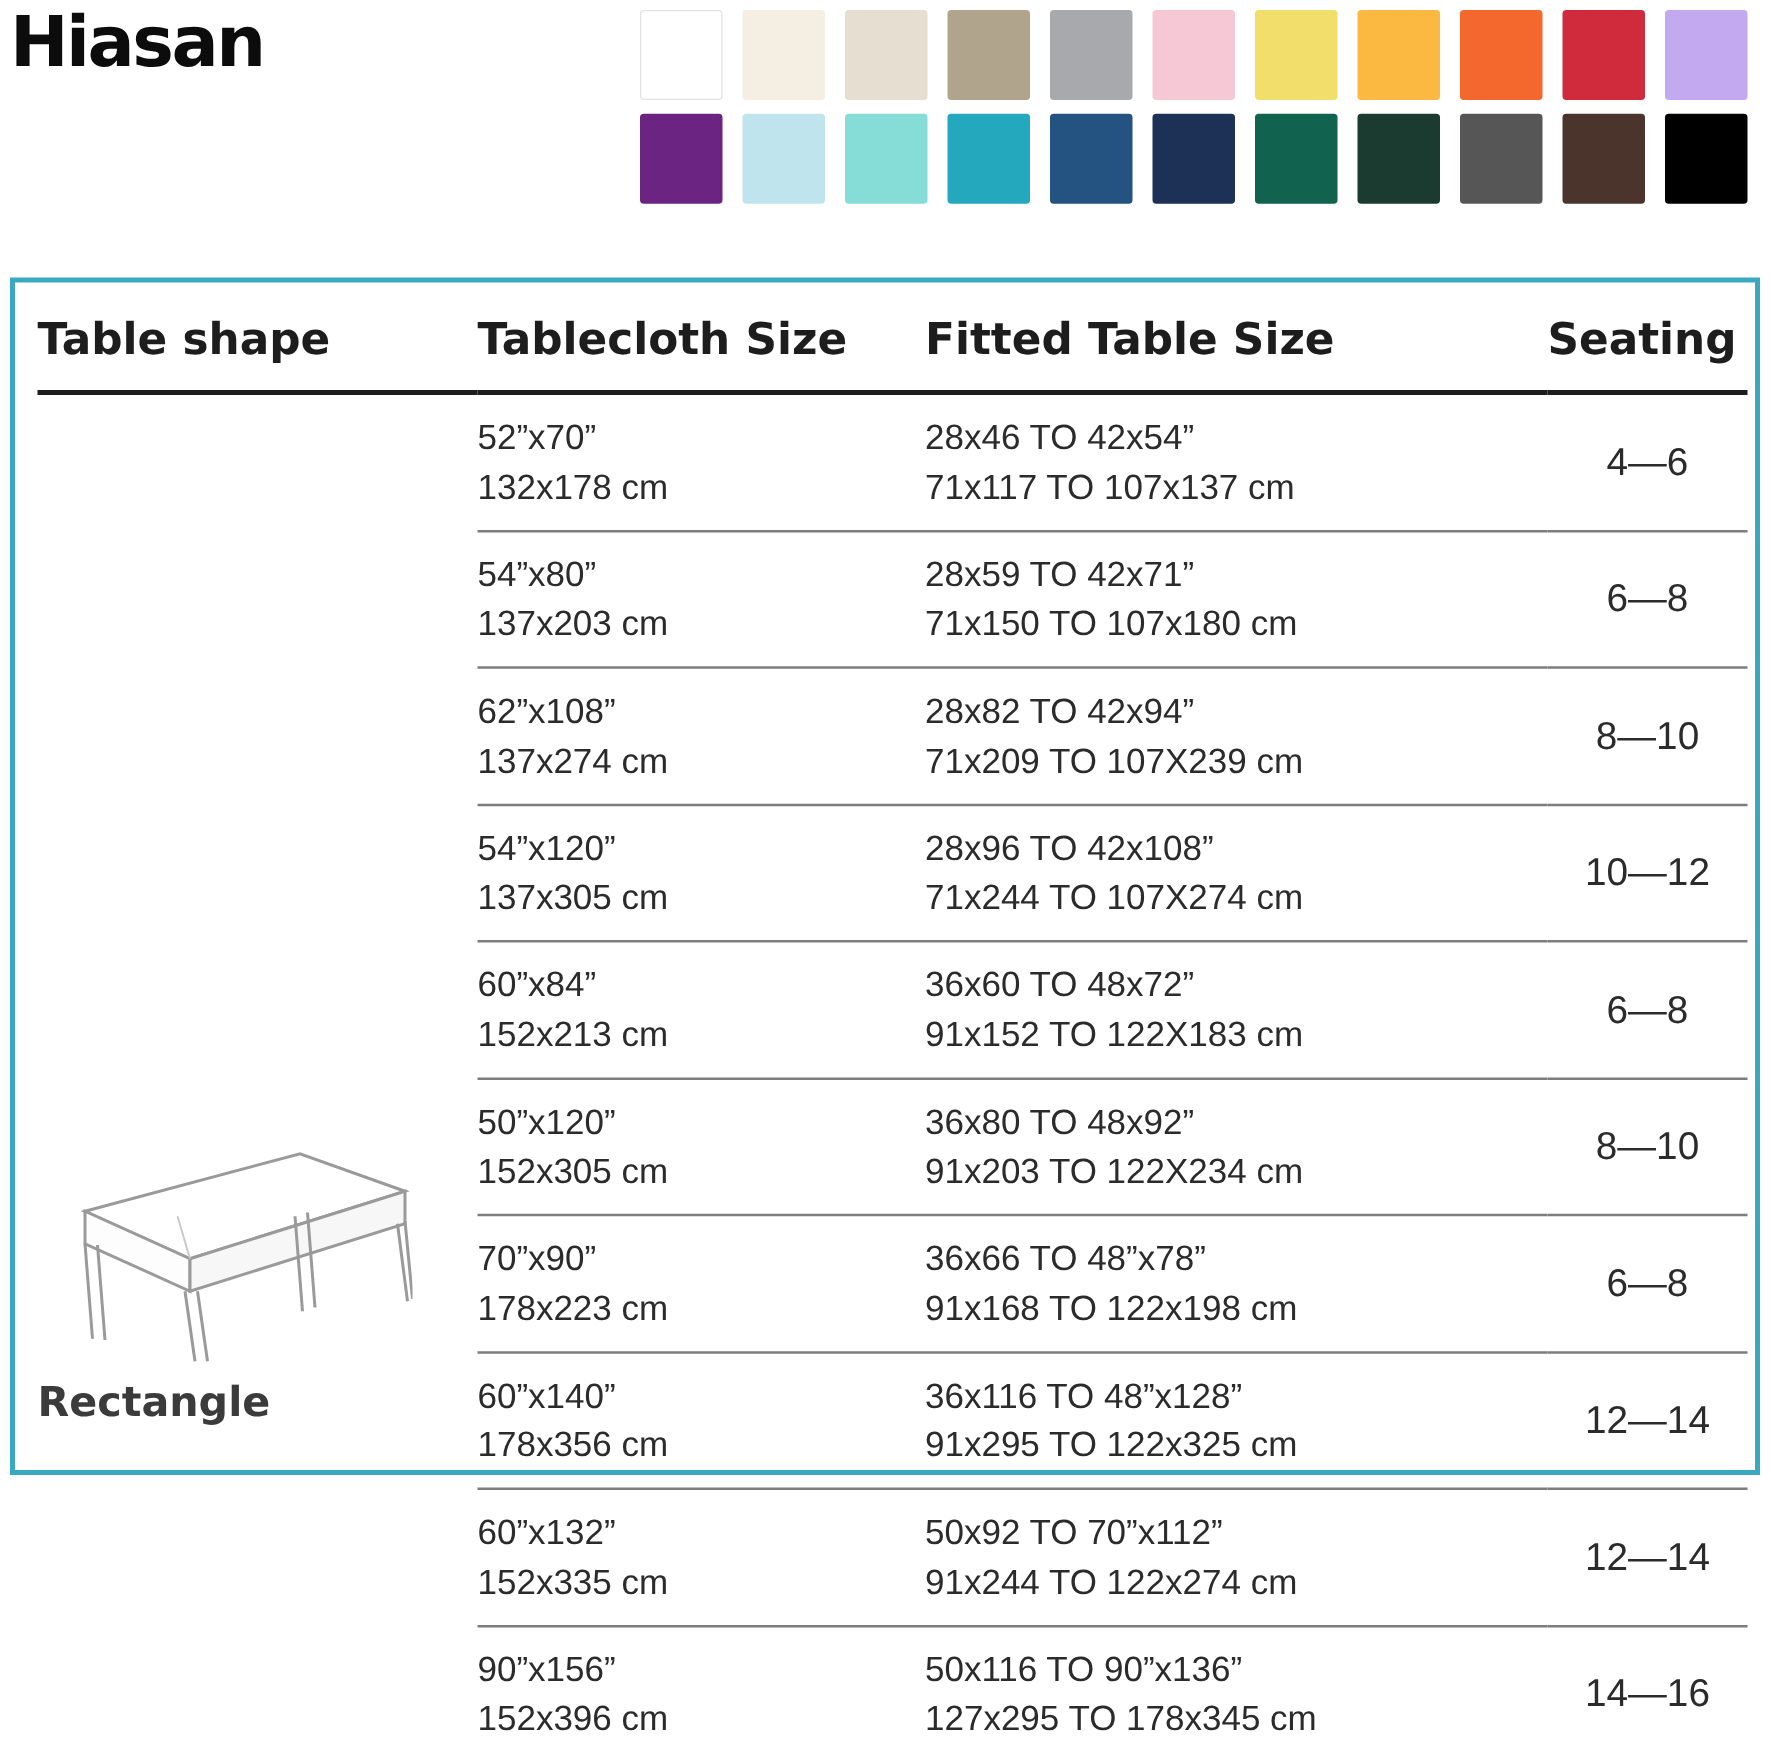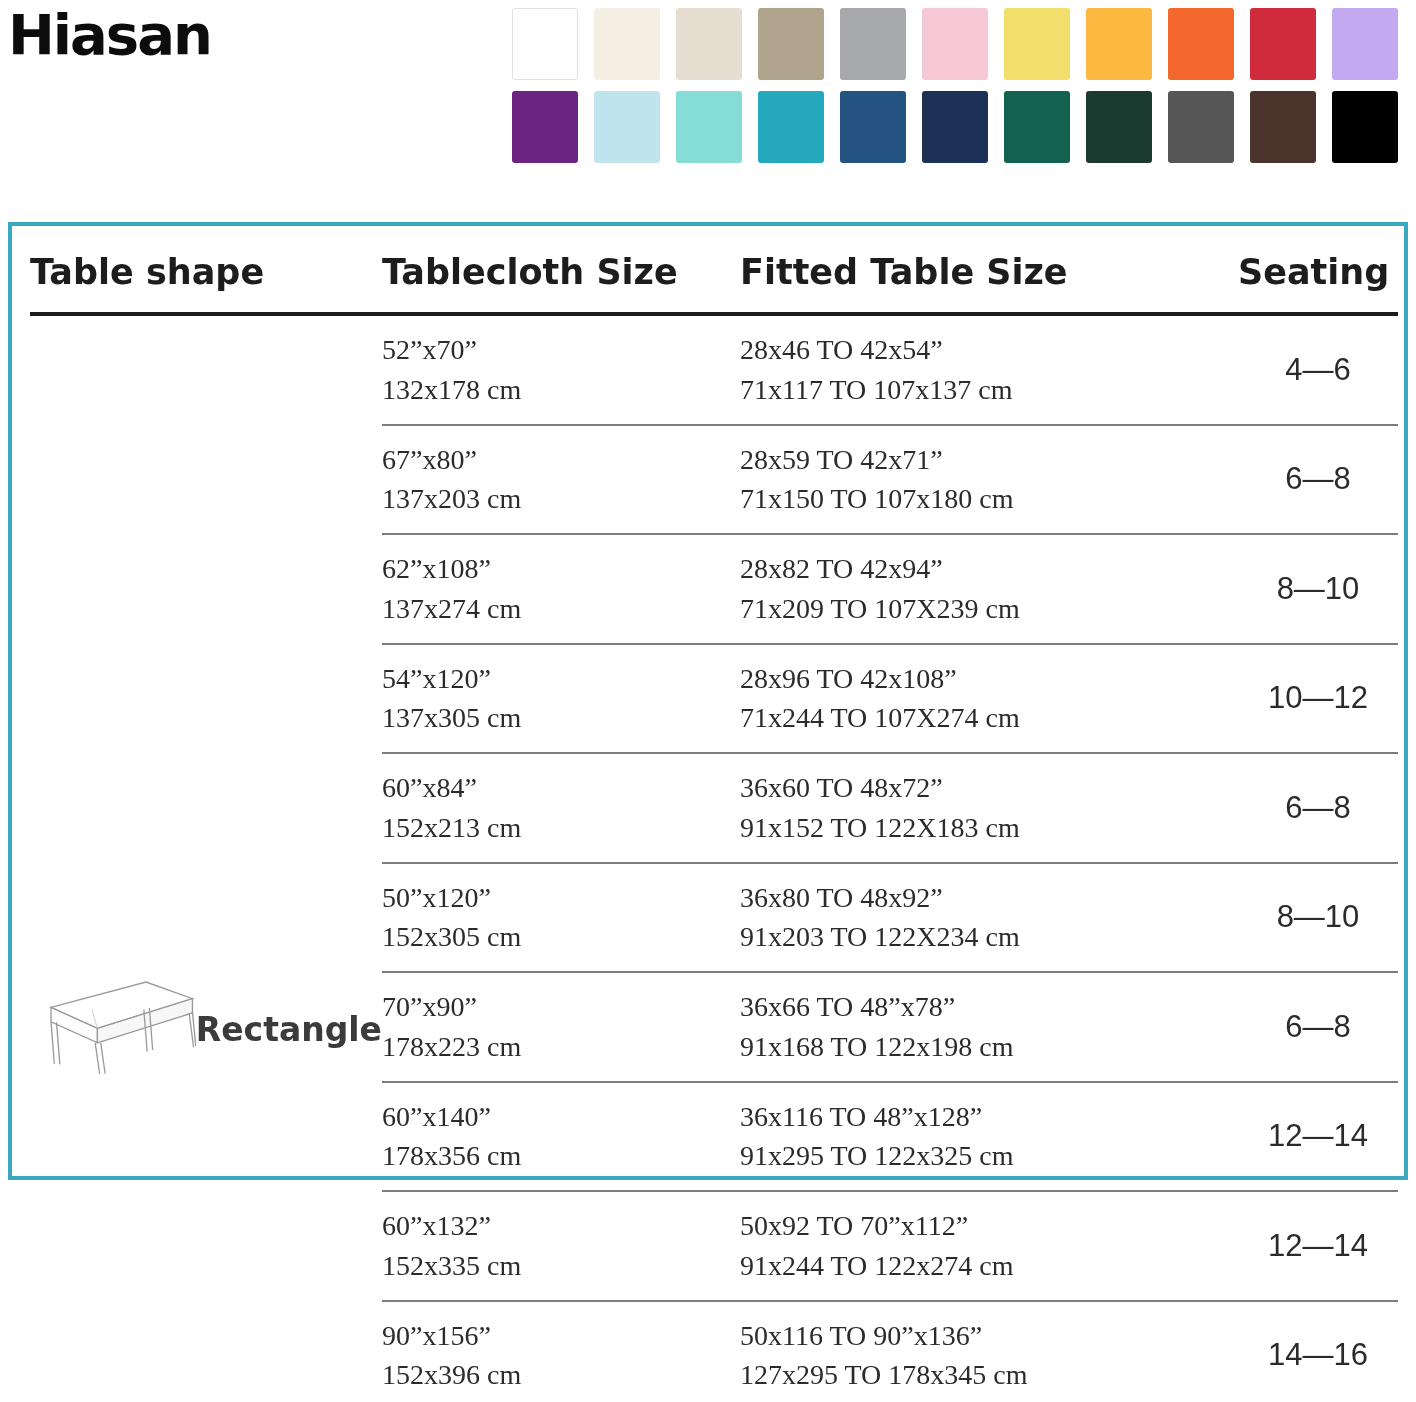--- a/index.html
+++ b/index.html
@@ -97,21 +97,21 @@
     padding: 14px 0 14px 0;
     border-bottom: 2px solid #7d7d7d;
   }
   td.cell.last { border-bottom: none; }
 
   .line {
     font-size: 28px;
     line-height: 1.42;
     color: #2b2b2b;
     white-space: nowrap;
-    font-family: Liberation Serif, serif;
+    font-family: Liberation Sans, sans-serif;
   }
   td.seat {
     vertical-align: middle;
     text-align: center;
     border-bottom: 2px solid #7d7d7d;
     padding: 14px 0;
   }
   td.seat.last { border-bottom: none; }
   .seat-val {
     font-size: 31px;
@@ -122,22 +122,22 @@
 
   
   td.shape-cell {
     vertical-align: middle;
     text-align: center;
     border-bottom: none;
     padding: 0;
   }
   .shape-wrap {
     display: flex;
-    flex-direction: row;
-    align-items: center;
+    flex-direction: column;
+    align-items: flex-start;
     justify-content: center;
   }
   .shape-label {
     margin-top: 6px;
     font-size: 33px;
     font-weight: bold;
     color: #3b3b3b;
     font-family: "DejaVu Sans", sans-serif;
   }
   .spacer-cell { border-bottom: none; padding: 0; }
@@ -207,21 +207,21 @@
             <div class="line">28x46 TO 42x54”</div>
             <div class="line">71x117 TO 107x137 cm</div>
           </td>
           <td class="seat">
             <div class="seat-val">4—6</div>
           </td>
         </tr>
 
         <tr>
           <td class="cell">
-            <div class="line">67”x80”</div>
+            <div class="line">54”x80”</div>
             <div class="line">137x203 cm</div>
           </td>
           <td class="cell">
             <div class="line">28x59 TO 42x71”</div>
             <div class="line">71x150 TO 107x180 cm</div>
           </td>
           <td class="seat">
             <div class="seat-val">6—8</div>
           </td>
         </tr>

